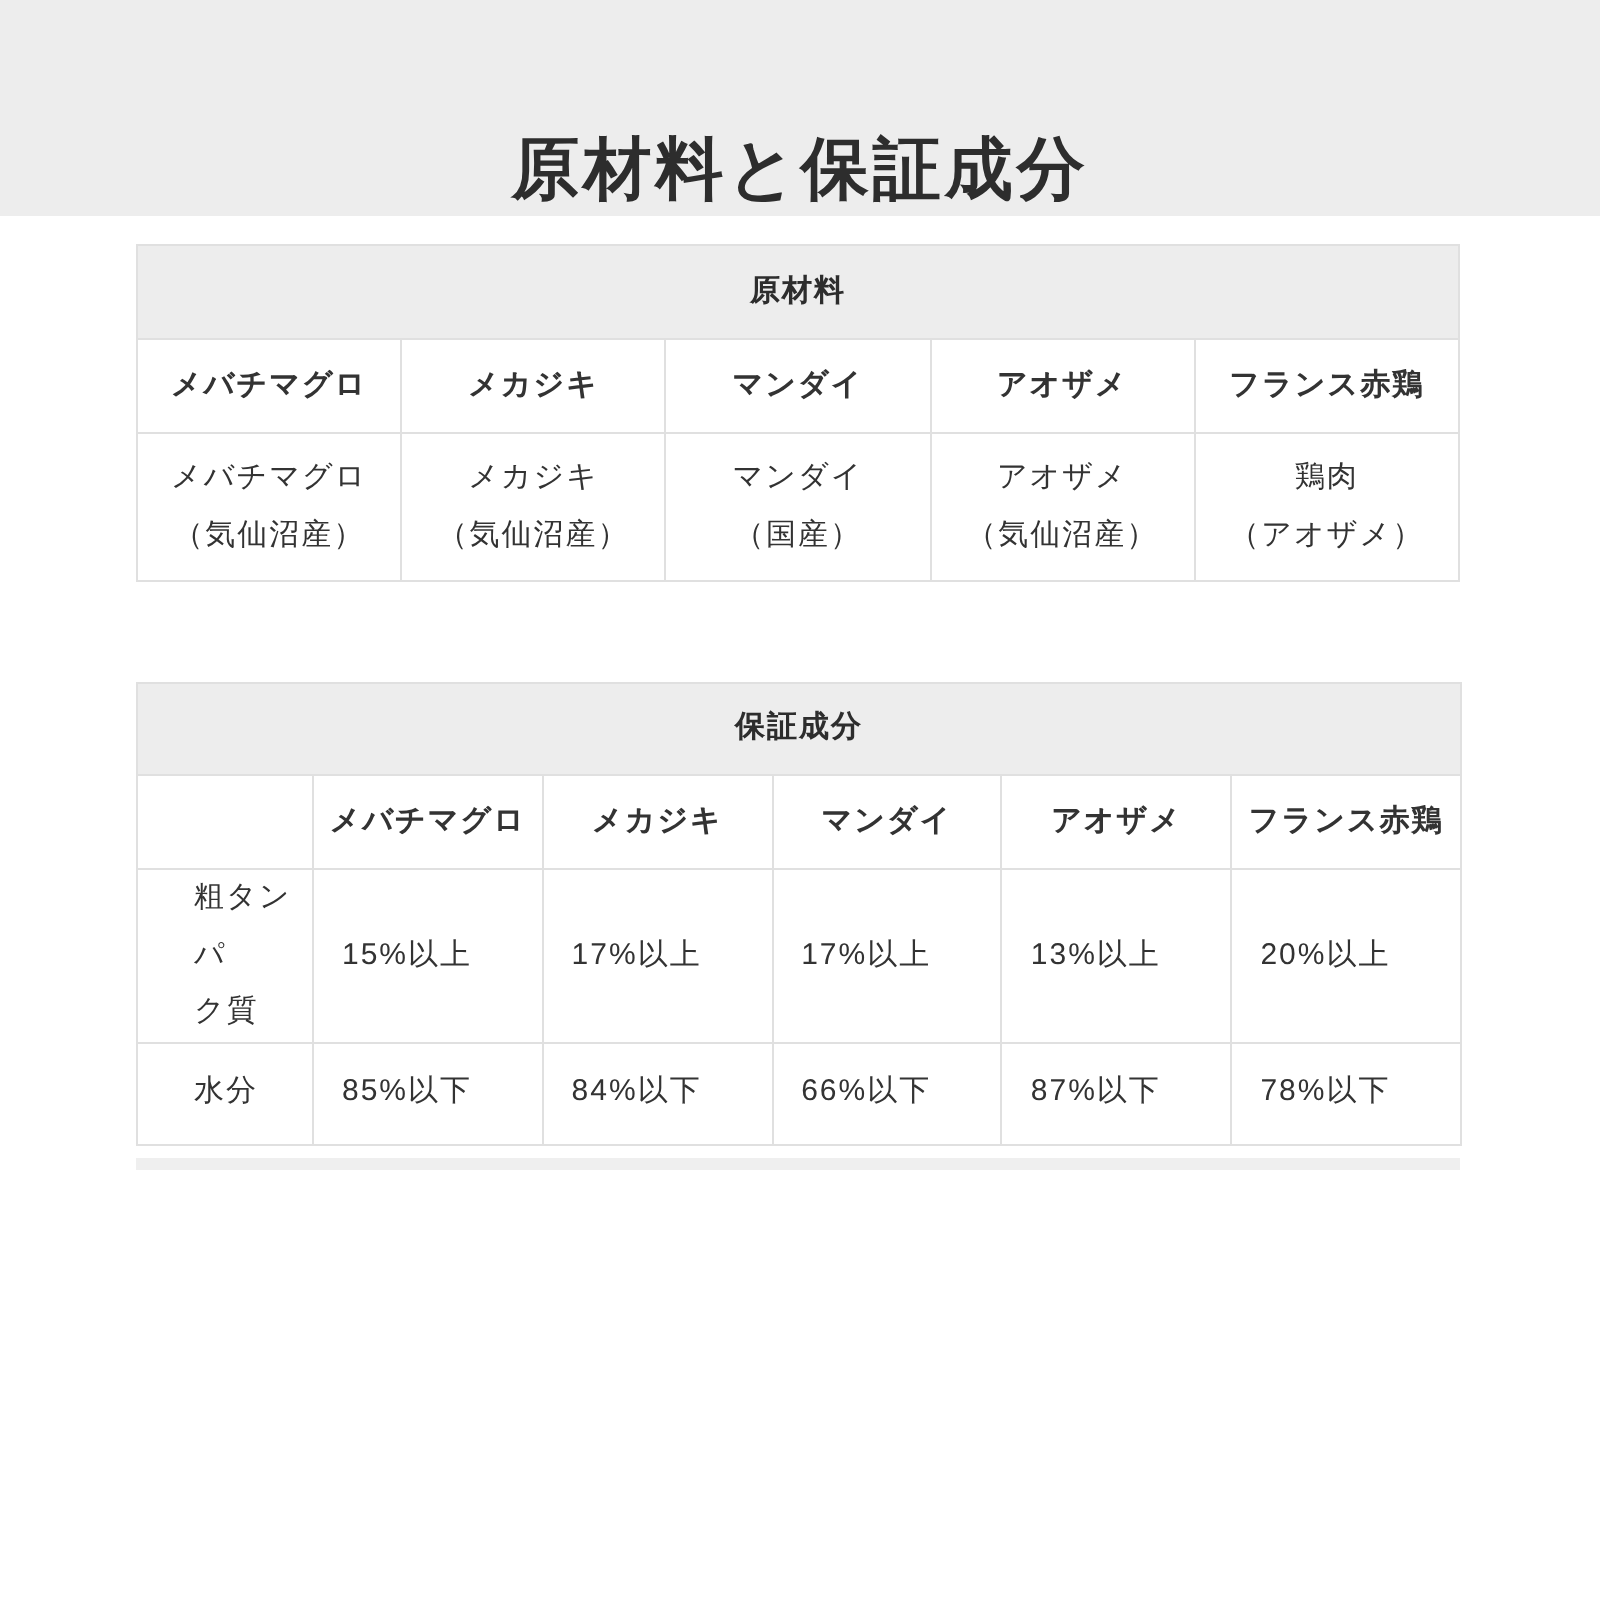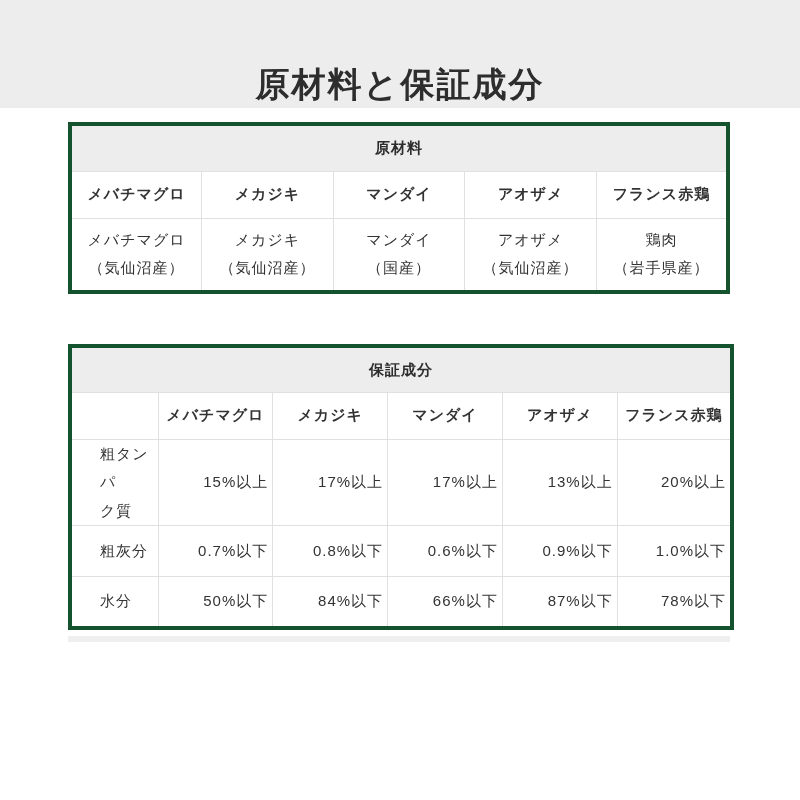--- a/index.html
+++ b/index.html
@@ -30,37 +30,37 @@
   }
   #ingredients-table { margin-top: 14px; }
   #guaranteed-table { margin-top: 50px; }
   th, td {
     border: 1px solid #e0e0e0;
     vertical-align: middle;
     white-space: pre-line;
     letter-spacing: 1px;
     line-height: 1.9;
   }
-  table { border: 4px solid #14532d; }
+  table { border: 1px solid #14532d; }
   .tbl-title {
     background: #ededed;
     font-weight: bold;
     text-align: center;
     color: #2d2d2d;
   }
   #ingredients-table .tbl-title { height: 47px; }
   #ingredients-table th.colhead { height: 47px; font-weight: bold; text-align: center; }
   #ingredients-table td.ing-cell { height: 74px; text-align: center; }
   #guaranteed-table .tbl-title { height: 46px; }
   #guaranteed-table th.colhead { height: 47px; font-weight: bold; text-align: center; }
   #guaranteed-table th.rowlabel {
     font-weight: normal; text-align: left; padding-left: 28px; padding-right: 6px;
   }
   #guaranteed-table td.val {
-    text-align: right; padding-left: 14px; padding-right: 4px;
+    text-align: left; padding-left: 14px; padding-right: 4px;
   }
   #guaranteed-table tr.r-protein > * { height: 71px; }
   #guaranteed-table tr.r-std > * { height: 51px; }
   #guaranteed-table tr.r-kcal > * { height: 69px; }
   #guaranteed-table col.c-label { width: 88px; }
   #guaranteed-table col.c-val { width: 114.8px; }
   .bottom-strip {
     width: 662px; height: 6px;
     margin: 6px 0 0 68px;
     background: #efefef;
@@ -88,21 +88,21 @@
     <tr>
       <td class="ing-cell">メバチマグロ
 （気仙沼産）</td>
       <td class="ing-cell">メカジキ
 （気仙沼産）</td>
       <td class="ing-cell">マンダイ
 （国産）</td>
       <td class="ing-cell">アオザメ
 （気仙沼産）</td>
       <td class="ing-cell">鶏肉
-（岩手県産）</td>
+（アオザメ）</td>
     </tr>
   </tbody>
 </table>
 
 <table id="guaranteed-table">
   <colgroup>
     <col class="c-label">
       <col class="c-val">
       <col class="c-val">
       <col class="c-val">
@@ -124,30 +124,22 @@
     <tr class="r-protein">
       <th class="rowlabel">粗タンパ
 ク質</th>
       <td class="val">15%以上</td>
       <td class="val">17%以上</td>
       <td class="val">17%以上</td>
       <td class="val">13%以上</td>
       <td class="val">20%以上</td>
     </tr>
     <tr class="r-std">
-      <th class="rowlabel">粗灰分</th>
-      <td class="val">0.7%以下</td>
-      <td class="val">0.8%以下</td>
-      <td class="val">0.6%以下</td>
-      <td class="val">0.9%以下</td>
-      <td class="val">1.0%以下</td>
-    </tr>
-    <tr class="r-std">
       <th class="rowlabel">水分</th>
-      <td class="val">50%以下</td>
+      <td class="val">85%以下</td>
       <td class="val">84%以下</td>
       <td class="val">66%以下</td>
       <td class="val">87%以下</td>
       <td class="val">78%以下</td>
     </tr>
   </tbody>
 </table>
 
 <div class="bottom-strip"></div>
 

